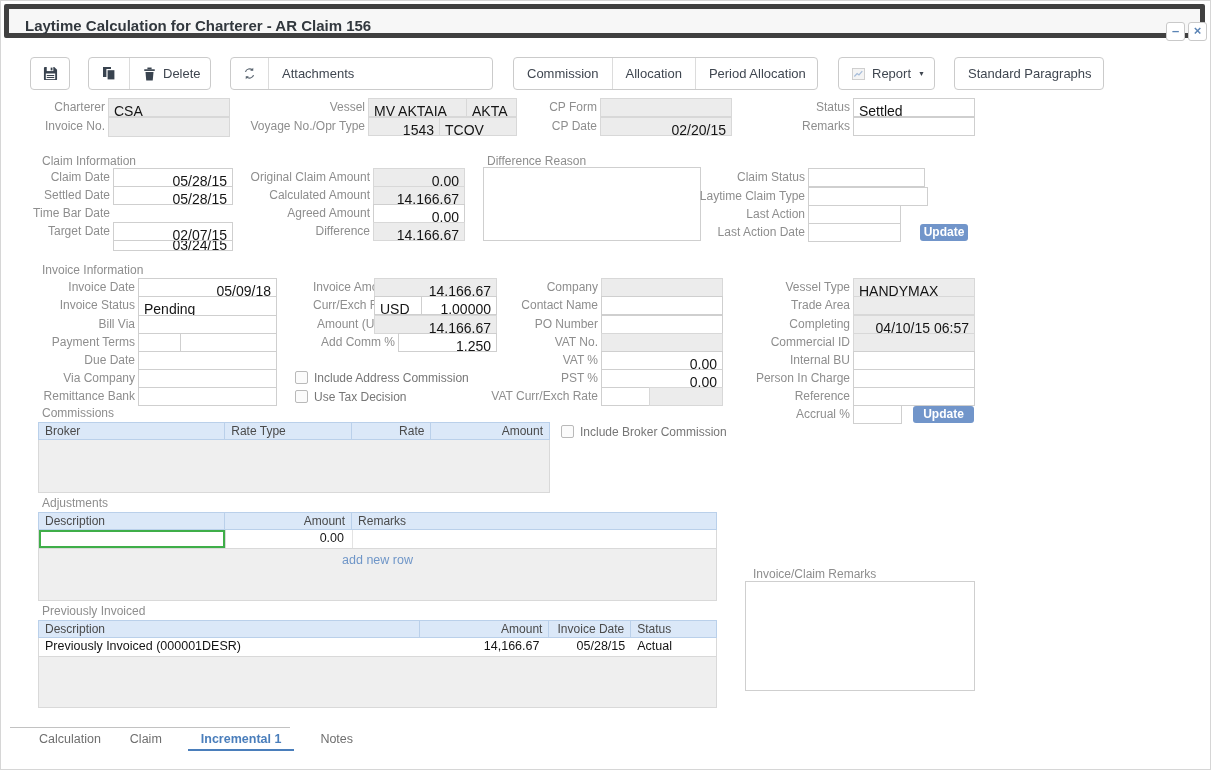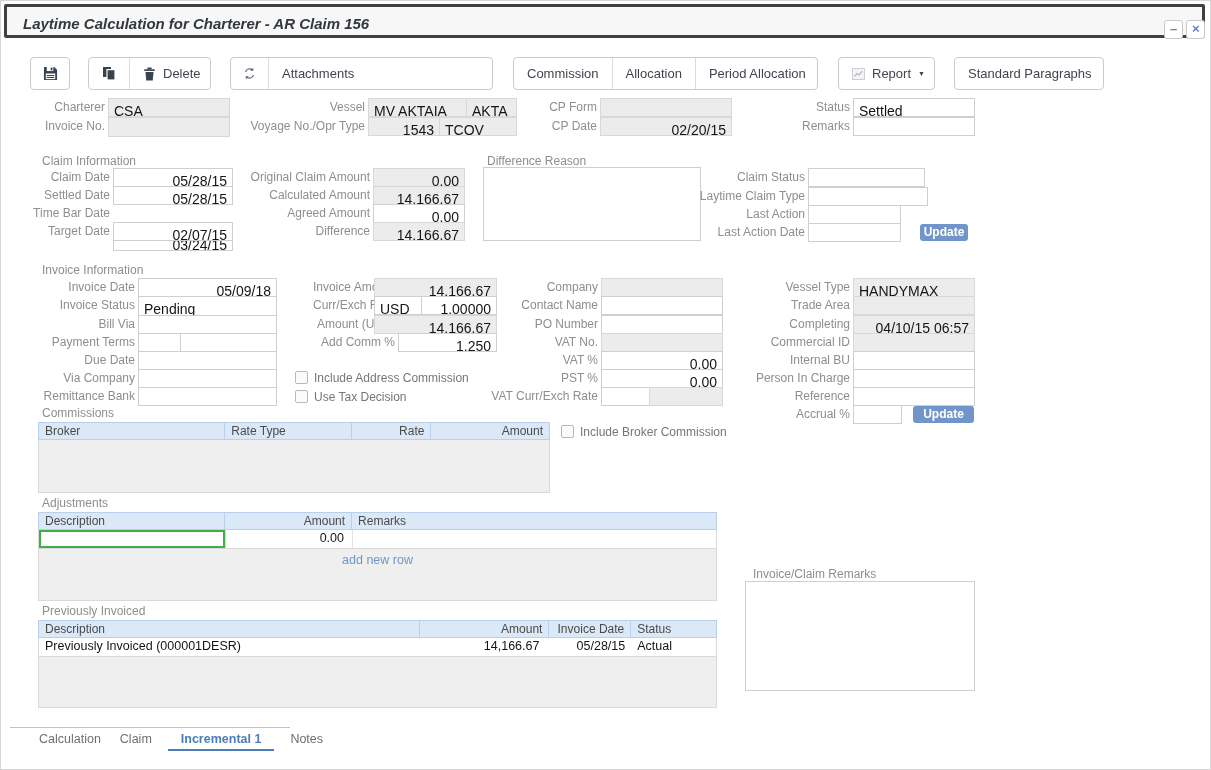--- a/index.html
+++ b/index.html
@@ -1,20 +1,20 @@
 <!DOCTYPE html>
 <html><head>
 <meta charset="utf-8">
 <style>
   html,body{margin:0;padding:0;width:1211px;height:770px;background:#fff;
     font-family:"Liberation Sans","DejaVu Sans",sans-serif;overflow:hidden;position:relative;}
   .frame{position:absolute;left:0;top:0;width:1209px;height:768px;border:1px solid #d6d6d6;pointer-events:none;}
   
   .titlebar{position:absolute;left:4px;top:4px;width:1201px;height:34px;background:#f7f7f7;
-    border:3px solid #404040;border-radius:2px;box-sizing:border-box;font-style:italic;}
+    border:5px solid #404040;border-radius:2px;box-sizing:border-box;}
   .title{position:absolute;left:16px;top:8px;font-size:15px;font-weight:bold;color:#32383e;white-space:nowrap;}
   .winbtn{position:absolute;top:13px;width:19px;height:19px;background:#fff;border:1px solid #c9c9c9;
     border-radius:3px;color:#5b84b5;font-weight:bold;text-align:center;line-height:16px;font-size:13px;
     box-sizing:border-box;cursor:pointer;}
   
   .grp{position:absolute;top:57px;height:33px;display:flex;align-items:stretch;background:#fff;
     border:1px solid #cbcbcb;border-radius:4px;box-sizing:border-box;}
   .tbtn{display:flex;align-items:center;gap:7px;padding:0 13px;font-size:13px;color:#3f4650;
     border-right:1px solid #dcdcdc;white-space:nowrap;cursor:pointer;}
   .tbtn:last-child{border-right:none;}
@@ -37,21 +37,21 @@
   .th{box-sizing:border-box;font-size:12px;color:#4a4a4a;line-height:16px;padding:0 6px;
     border-right:1px solid #bad0ea;overflow:hidden;white-space:nowrap;}
   .th:last-child{border-right:none;}
   .trow{position:absolute;display:flex;background:#fff;border:1px solid #d9d9d9;border-top:none;height:19px;box-sizing:border-box;}
   .td{box-sizing:border-box;font-size:12.5px;color:#141414;line-height:17px;padding:0 6px;white-space:nowrap;overflow:hidden;}
   .tempty{position:absolute;background:#efefef;border:1px solid #d9d9d9;border-top:none;box-sizing:border-box;}
   .addrow{color:#6f96c8;font-size:12.5px;text-align:center;padding-top:4px;cursor:pointer;}
   .greencell{box-shadow:inset 0 0 0 2px #3fae49;border-right:1px solid #d9d9d9;}
   
   .tabline{position:absolute;left:10px;top:727px;width:280px;height:1px;background:#c2c2c2;}
-  .tabs{position:absolute;left:36px;top:732px;display:flex;gap:13px;font-size:12.5px;color:#6f6f6f;}
+  .tabs{position:absolute;left:36px;top:732px;display:flex;gap:23px;font-size:12.5px;color:#6f6f6f;}
   .tab{padding:0 3px 4px;cursor:pointer;white-space:nowrap;}
   .tab.active{color:#4a7ebb;font-weight:bold;border-bottom:2px solid #4a7ebb;padding:0 13px 3px;}
   svg{display:block;}
 </style>
 </head>
 <body>
 
 <div class="frame"></div>
 
 <div class="titlebar">

